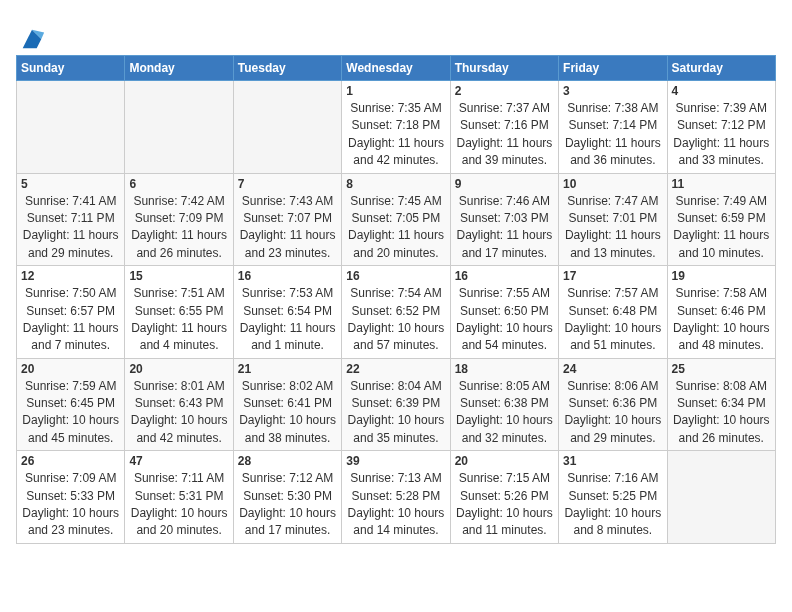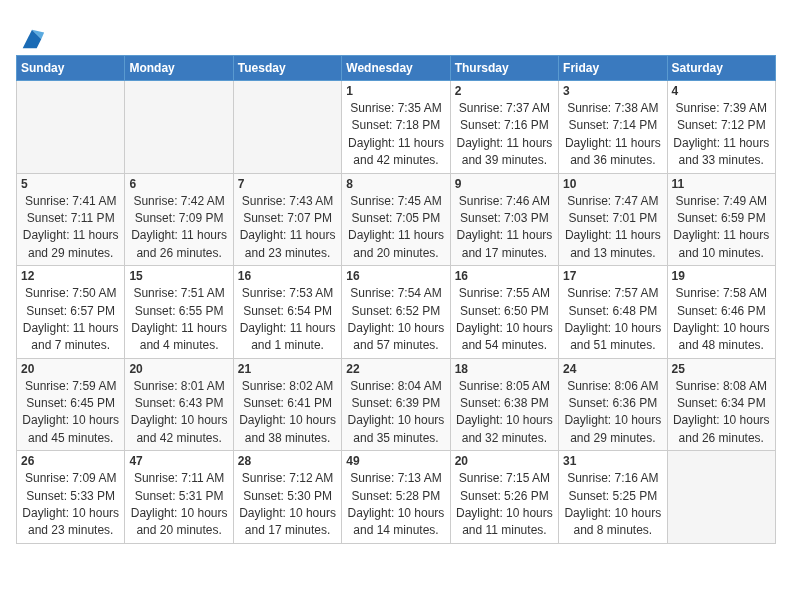--- a/index.html
+++ b/index.html
@@ -240,21 +240,21 @@
           </td>
           <td>
             <span class="day-num">47</span>
             <div class="day-info">Sunrise: 7:11 AM<br>Sunset: 5:31 PM<br>Daylight: 10 hours and 20 minutes.</div>
           </td>
           <td>
             <span class="day-num">28</span>
             <div class="day-info">Sunrise: 7:12 AM<br>Sunset: 5:30 PM<br>Daylight: 10 hours and 17 minutes.</div>
           </td>
           <td>
-            <span class="day-num">49</span>
+            <span class="day-num">39</span>
             <div class="day-info">Sunrise: 7:13 AM<br>Sunset: 5:28 PM<br>Daylight: 10 hours and 14 minutes.</div>
           </td>
           <td>
             <span class="day-num">20</span>
             <div class="day-info">Sunrise: 7:15 AM<br>Sunset: 5:26 PM<br>Daylight: 10 hours and 11 minutes.</div>
           </td>
           <td>
             <span class="day-num">31</span>
             <div class="day-info">Sunrise: 7:16 AM<br>Sunset: 5:25 PM<br>Daylight: 10 hours and 8 minutes.</div>
           </td>

